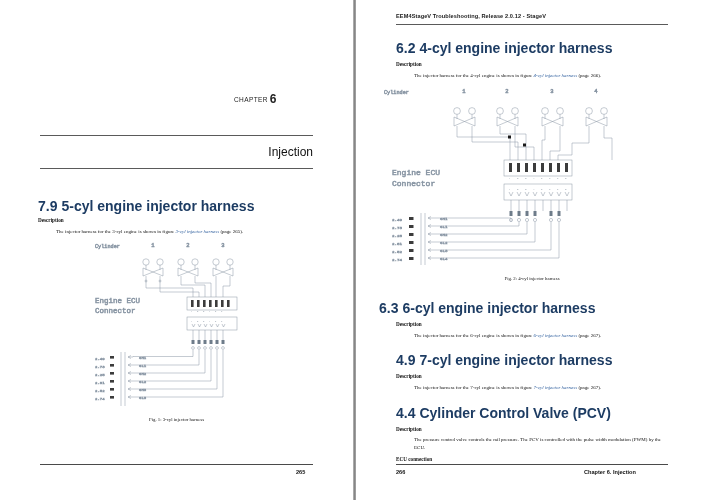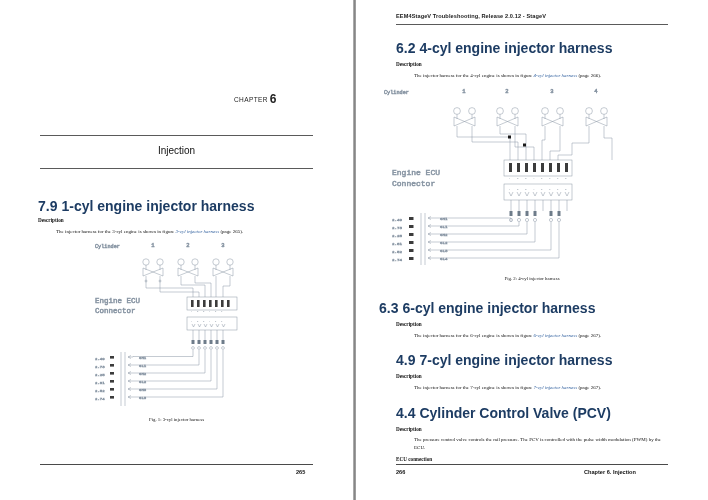--- a/index.html
+++ b/index.html
@@ -48,23 +48,23 @@
   }
   .chapter-num {
     font-size: 12px;
     font-weight: bold;
     vertical-align: -1px;
     margin-left: 2px;
   }
   .chapter-title {
     position: absolute;
     font-family: "Liberation Sans", sans-serif;
-    font-size: 10px;
+    font-size: 12px;
     color: #111;
-    text-align: center;
+    text-align: right;
   }
   .sec-head {
     position: absolute;
     font-family: "Liberation Sans", sans-serif;
     font-size: 14px;
     font-weight: bold;
     color: #1d3c63;
     white-space: nowrap;
   }
   .sec-head .num { margin-right: 4px; }
@@ -127,21 +127,21 @@
       <span>CHAPTER</span><span class="chapter-num">6</span>
     </div>
 
     <div class="hdr-line" style="left:40px; top:135px; width:273px;"></div>
 
     <div class="chapter-title" style="left:40px; top:145px; width:273px;">Injection</div>
 
     <div class="hdr-line" style="left:40px; top:168px; width:273px;"></div>
 
     <div class="sec-head" style="left:38px; top:198px;">
-      <span class="num">7.9</span><span>1-cyl engine injector harness</span>
+      <span class="num">7.9</span><span>5-cyl engine injector harness</span>
     </div>
 
     <div class="sub-head" style="left:38px; top:217px;">Description</div>
 
     <div class="para" style="left:56px; top:228px; width:262px;">
       <span>The injector harness for the 3-cyl engine is shown in figure </span><span class="xref">3-cyl injector harness</span><span> (page 265).</span>
     </div>
 
     <svg class="diagram" style="left:95px; top:240px;" width="230" height="170" viewBox="0 0 230 170">
       <g stroke="#8a97a5" stroke-width="0.5" fill="none">

